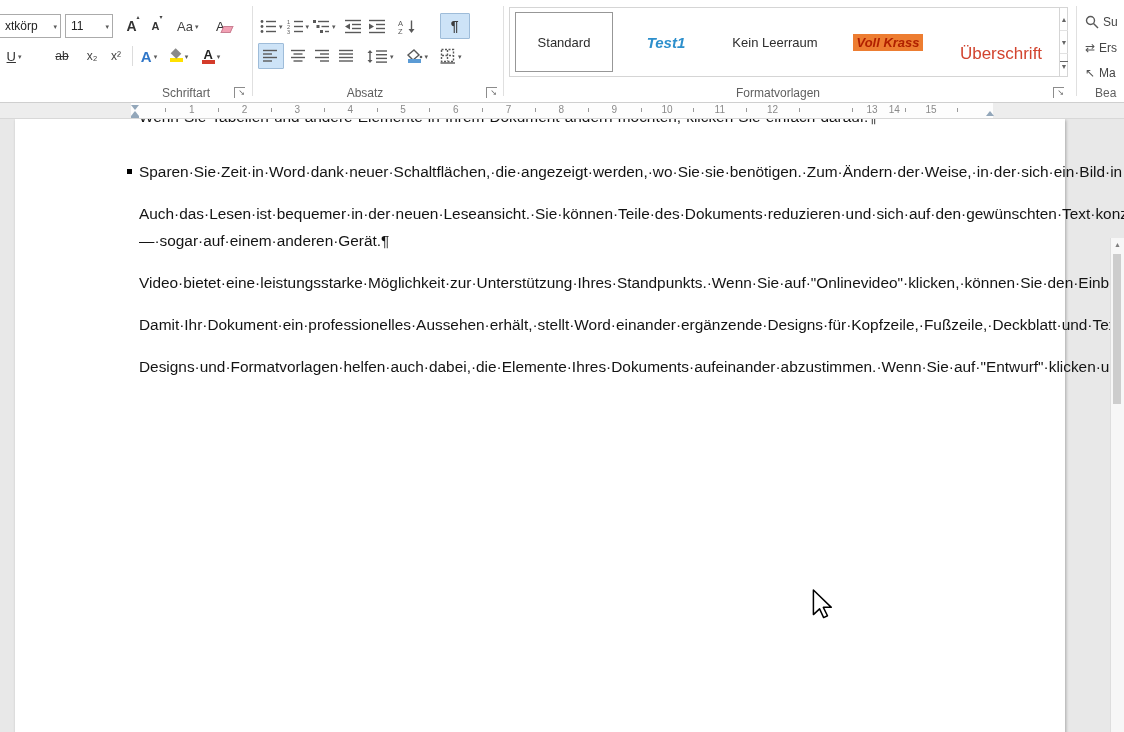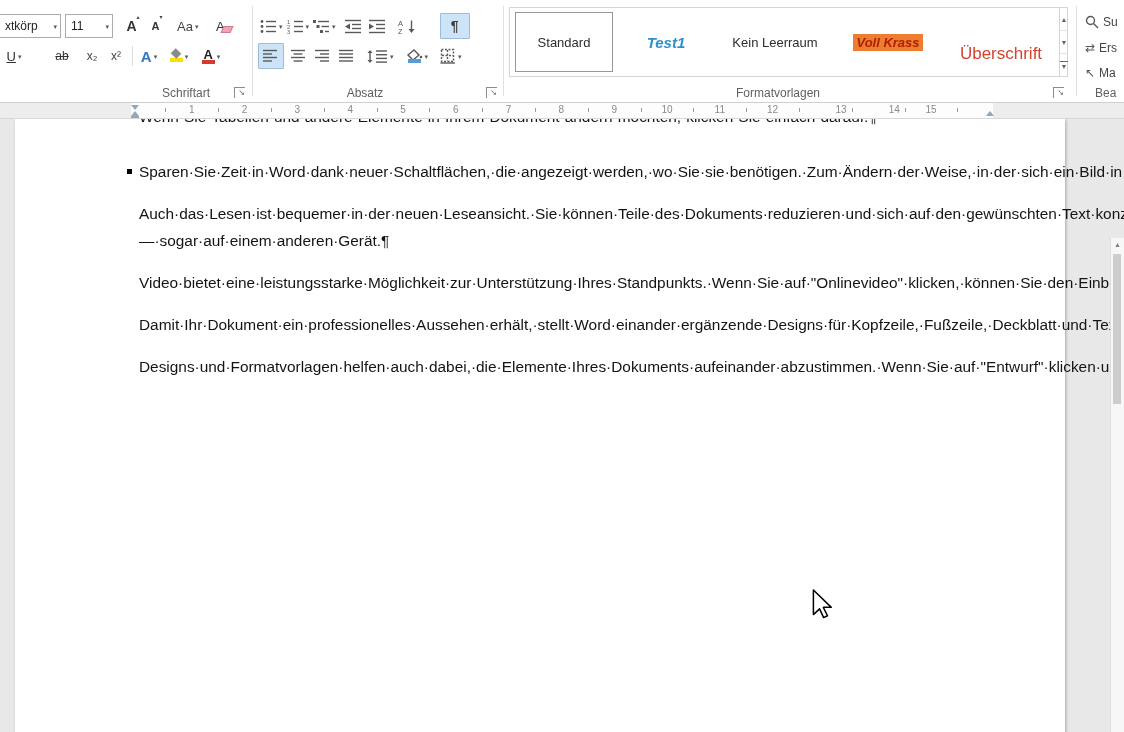--- a/index.html
+++ b/index.html
@@ -376,21 +376,21 @@
       <span class="ruler-num" style="left: 297.4px;">3</span>
       <span class="ruler-num" style="left: 350.2px;">4</span>
       <span class="ruler-num" style="left: 403px;">5</span>
       <span class="ruler-num" style="left: 455.8px;">6</span>
       <span class="ruler-num" style="left: 508.6px;">7</span>
       <span class="ruler-num" style="left: 561.4px;">8</span>
       <span class="ruler-num" style="left: 614.2px;">9</span>
       <span class="ruler-num" style="left: 667px;">10</span>
       <span class="ruler-num" style="left: 719.8px;">11</span>
       <span class="ruler-num" style="left: 772.6px;">12</span>
-      <span class="ruler-num" style="left: 841px;">13</span>
+      <span class="ruler-num" style="left: 872px;">13</span>
       <span class="ruler-num" style="left: 878.2px; margin-left: 16px;">14</span>
       <span class="ruler-num" style="left: 931px;">15</span>
     </div>
   <div>
       <span class="tick" style="left: 165.4px;"></span>
       <span class="tick" style="left: 218.2px;"></span>
       <span class="tick" style="left: 271px;"></span>
       <span class="tick" style="left: 323.8px;"></span>
       <span class="tick" style="left: 376.6px;"></span>
       <span class="tick" style="left: 429.4px;"></span>

